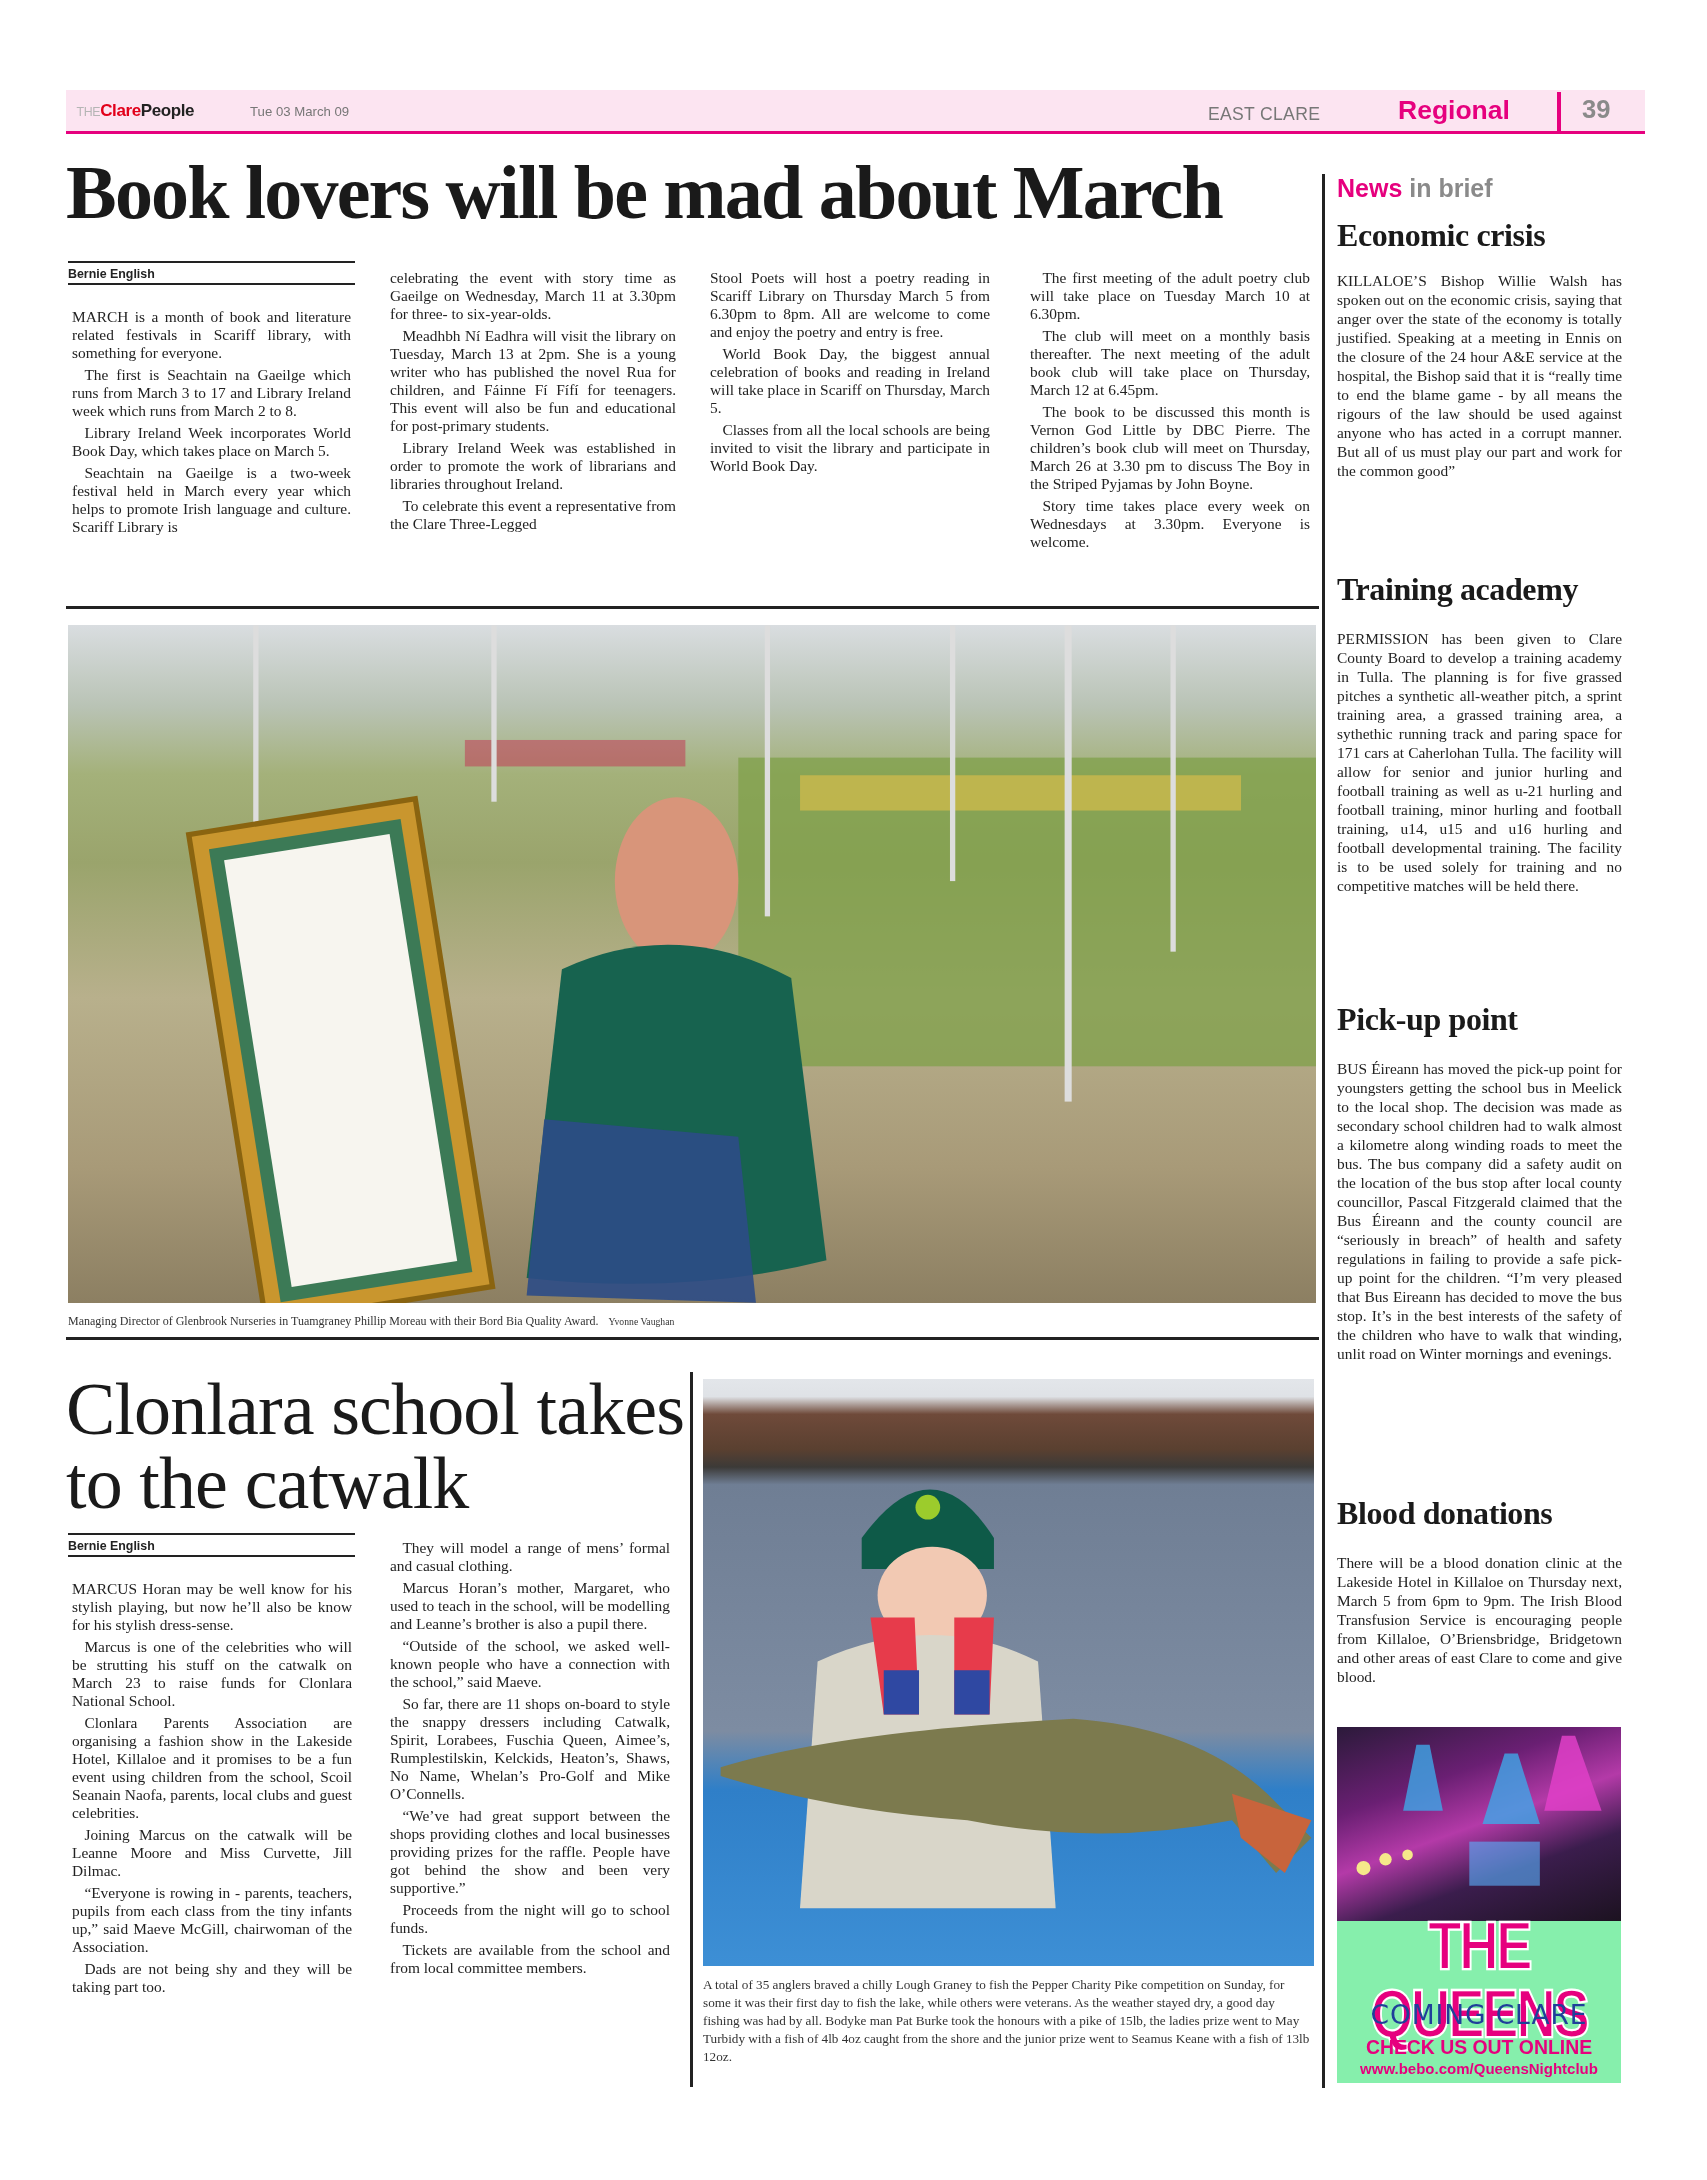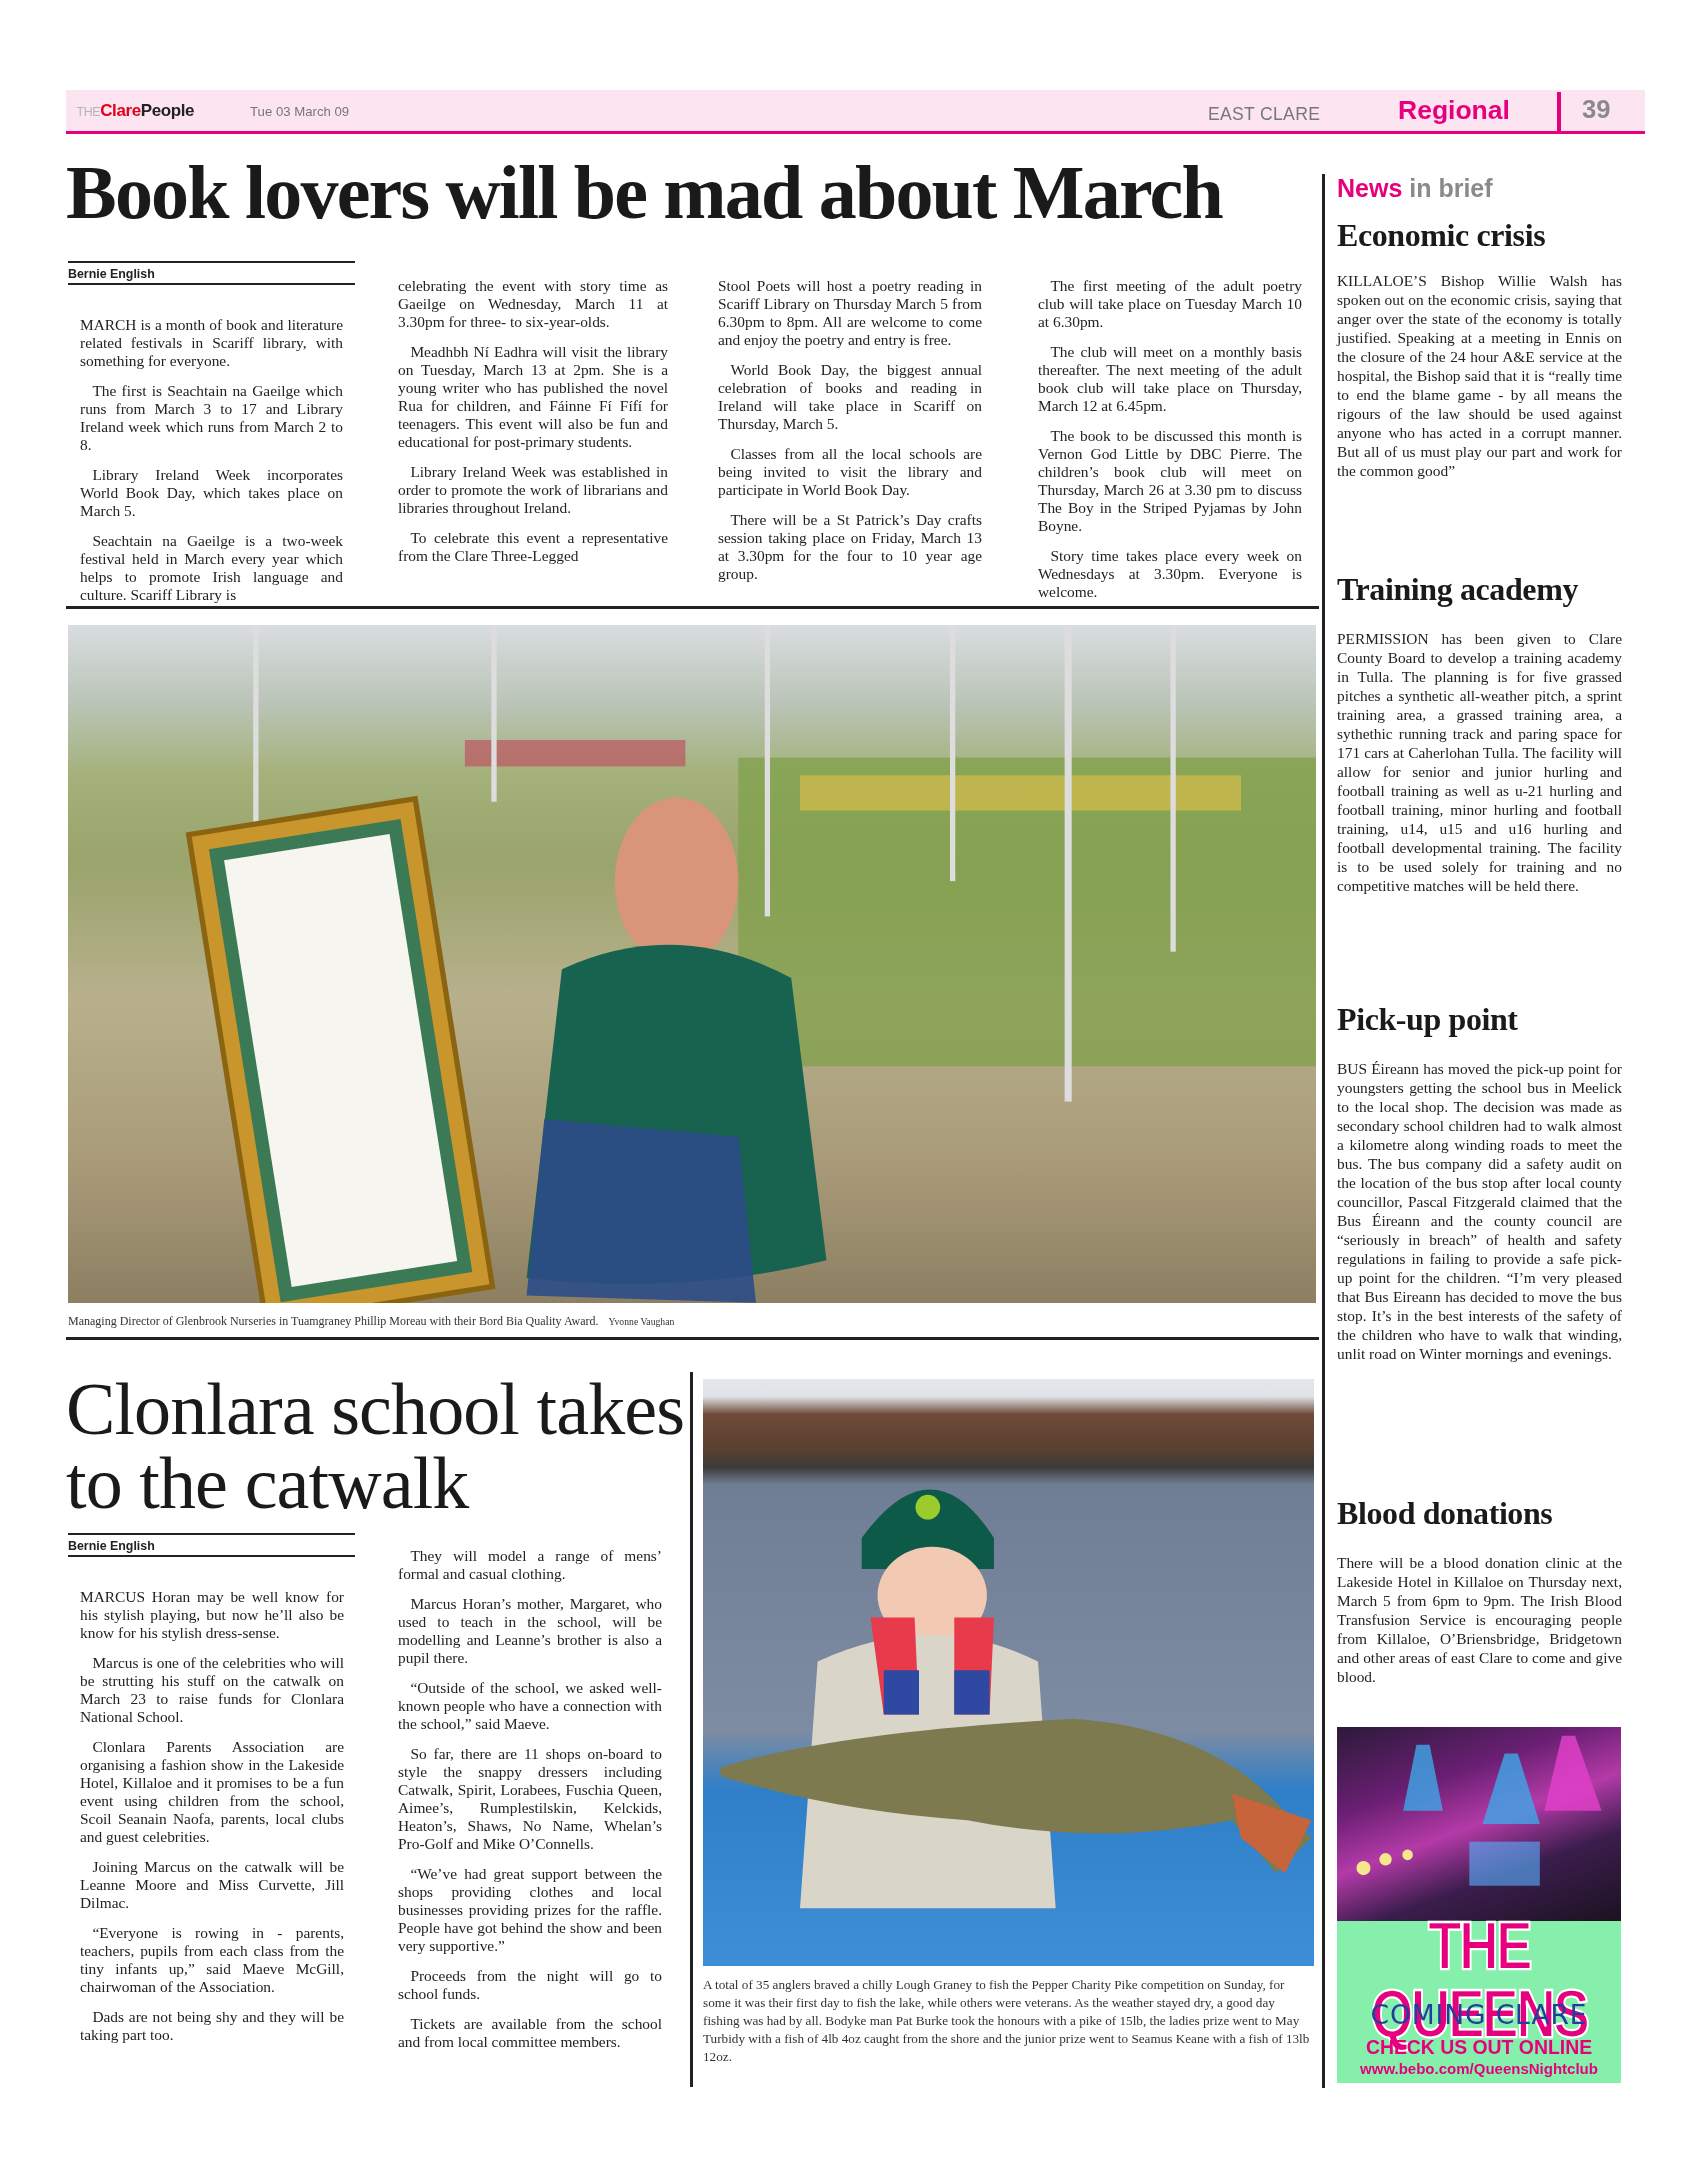--- a/index.html
+++ b/index.html
@@ -14,21 +14,21 @@
   .category{position:absolute;left:1332px;top:5.3px;font-family:"Liberation Sans",sans-serif;font-size:26.5px;font-weight:bold;color:#e6007e;}
   .mast-divider{position:absolute;left:1491px;top:1.8px;width:3.5px;height:39px;background:#e6007e;}
   .pagenum{position:absolute;left:1516px;top:5.3px;font-family:"Liberation Sans",sans-serif;font-size:25.6px;font-weight:bold;color:#8a8a8a;}
 
   .headline{position:absolute;font-family:"Liberation Serif",serif;color:#1a1a1a;font-weight:bold;}
   .h1{left:66px;top:154px;font-size:76px;letter-spacing:-1.8px;line-height:1;}
   .h2{left:66px;top:1372px;font-size:74px;line-height:1.0;font-weight:normal;letter-spacing:-0.9px;width:626px;}
 
   .byline{position:absolute;font-family:"Liberation Sans",sans-serif;font-size:12.4px;font-weight:bold;color:#222;border-top:2.6px solid #222;border-bottom:2.6px solid #222;padding:3.5px 0 2.6px 0;}
   .col{position:absolute;font-size:15.4px;line-height:18px;text-align:justify;color:#222;}
-  .col p{margin:12px;text-indent:12.4px;}
+  .col p{margin:4px;text-indent:12.4px;}
   .col p.first{text-indent:0;}
 
   .vrule{position:absolute;background:#222;}
   .hrule{position:absolute;background:#222;}
 
   .photo{position:absolute;overflow:hidden;}
   .caption{position:absolute;font-family:"Liberation Serif",serif;font-size:12px;color:#333;line-height:16px;}
   .credit{font-size:9.7px;margin-left:7px;}
 
   .brief-label{position:absolute;left:1337px;top:174px;font-family:"Liberation Sans",sans-serif;font-size:25px;font-weight:bold;}
@@ -74,21 +74,20 @@
   <p class="first">celebrating the event with story time as Gaeilge on Wednesday, March 11 at 3.30pm for three- to six-year-olds.</p>
   <p>Meadhbh Ní Eadhra will visit the library on Tuesday, March 13 at 2pm. She is a young writer who has published the novel Rua for children, and Fáinne Fí Fífí for teenagers. This event will also be fun and educational for post-primary students.</p>
   <p>Library Ireland Week was established in order to promote the work of librarians and libraries throughout Ireland.</p>
   <p>To celebrate this event a representative from the Clare Three-Legged</p>
 </div>
 
 <div class="col" style="left:706px;top:265px;width:288px;">
   <p class="first">Stool Poets will host a poetry reading in Scariff Library on Thursday March 5 from 6.30pm to 8pm. All are welcome to come and enjoy the poetry and entry is free.</p>
   <p>World Book Day, the biggest annual celebration of books and reading in Ireland will take place in Scariff on Thursday, March 5.</p>
   <p>Classes from all the local schools are being invited to visit the library and participate in World Book Day.</p>
-  <p>There will be a St Patrick’s Day crafts session taking place on Friday, March 13 at 3.30pm for the four to 10 year age group.</p>
 </div>
 
 <div class="col" style="left:1026px;top:265px;width:288px;">
   <p>The first meeting of the adult poetry club will take place on Tuesday March 10 at 6.30pm.</p>
   <p>The club will meet on a monthly basis thereafter. The next meeting of the adult book club will take place on Thursday, March 12 at 6.45pm.</p>
   <p>The book to be discussed this month is Vernon God Little by DBC Pierre. The children’s book club will meet on Thursday, March 26 at 3.30 pm to discuss The Boy in the Striped Pyjamas by John Boyne.</p>
   <p>Story time takes place every week on Wednesdays at 3.30pm. Everyone is welcome.</p>
 </div>
 
 <div class="hrule" style="left:66px;top:606px;width:1253px;height:2.6px;"></div>

